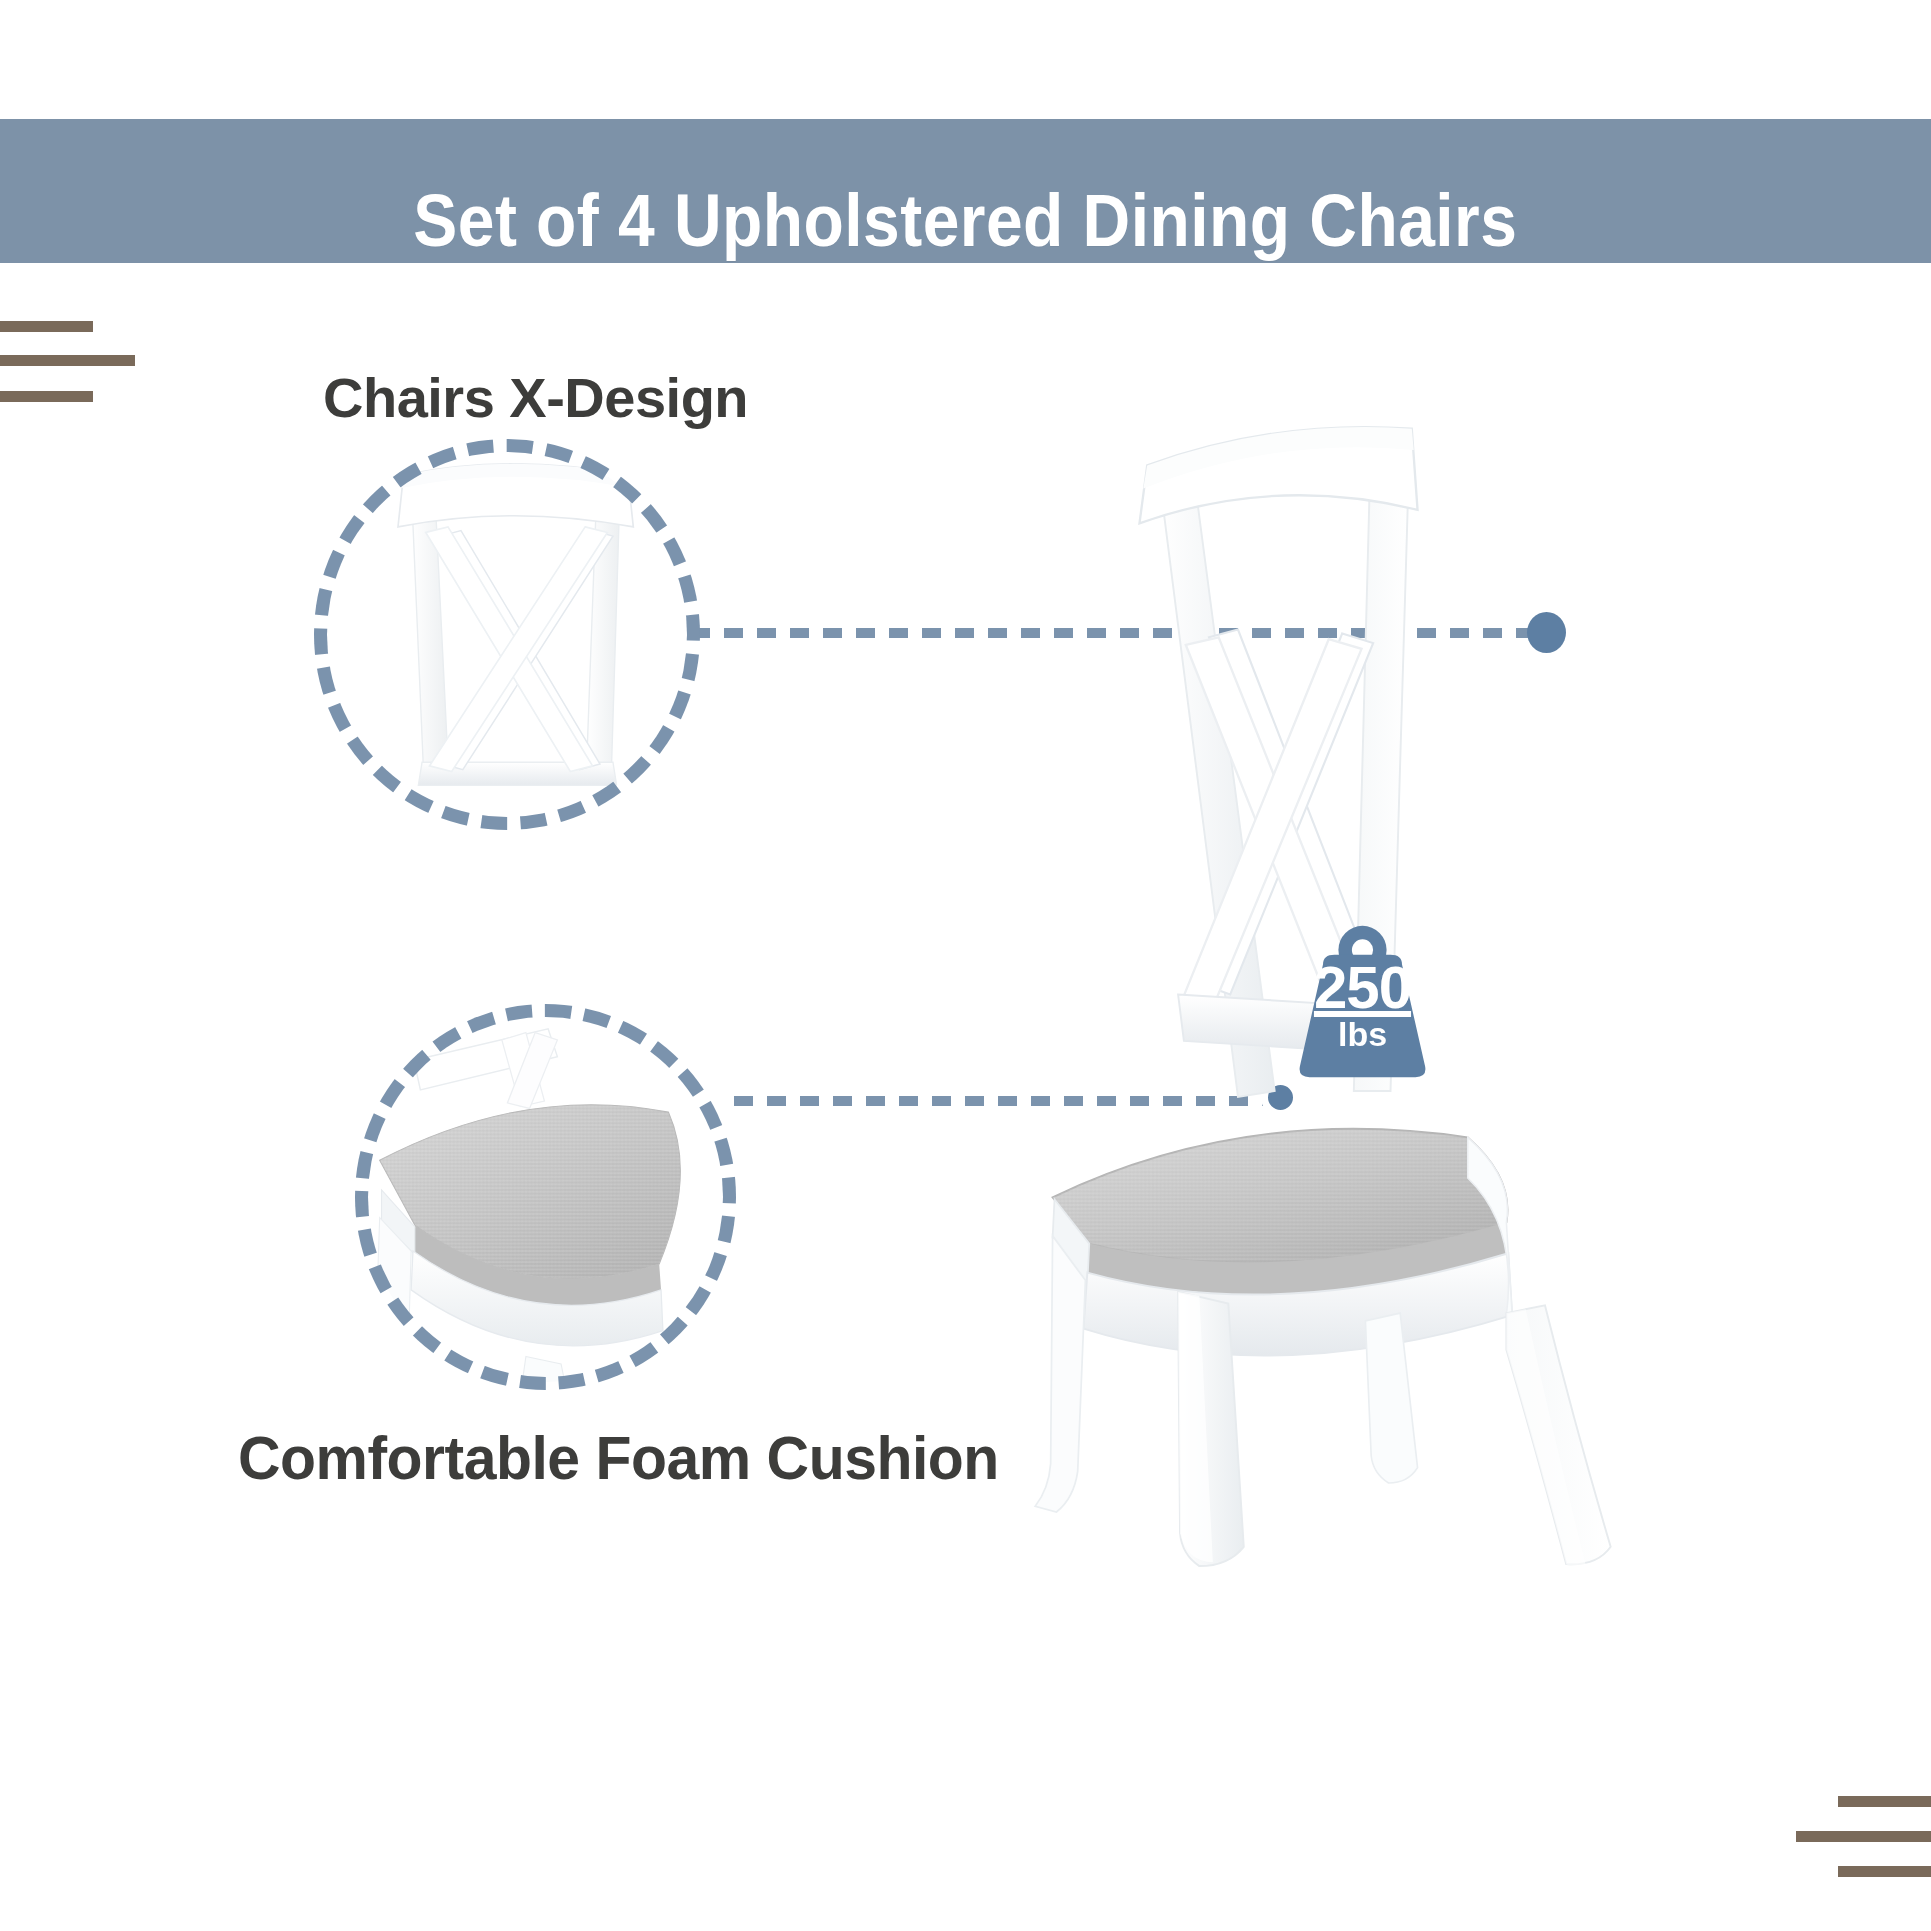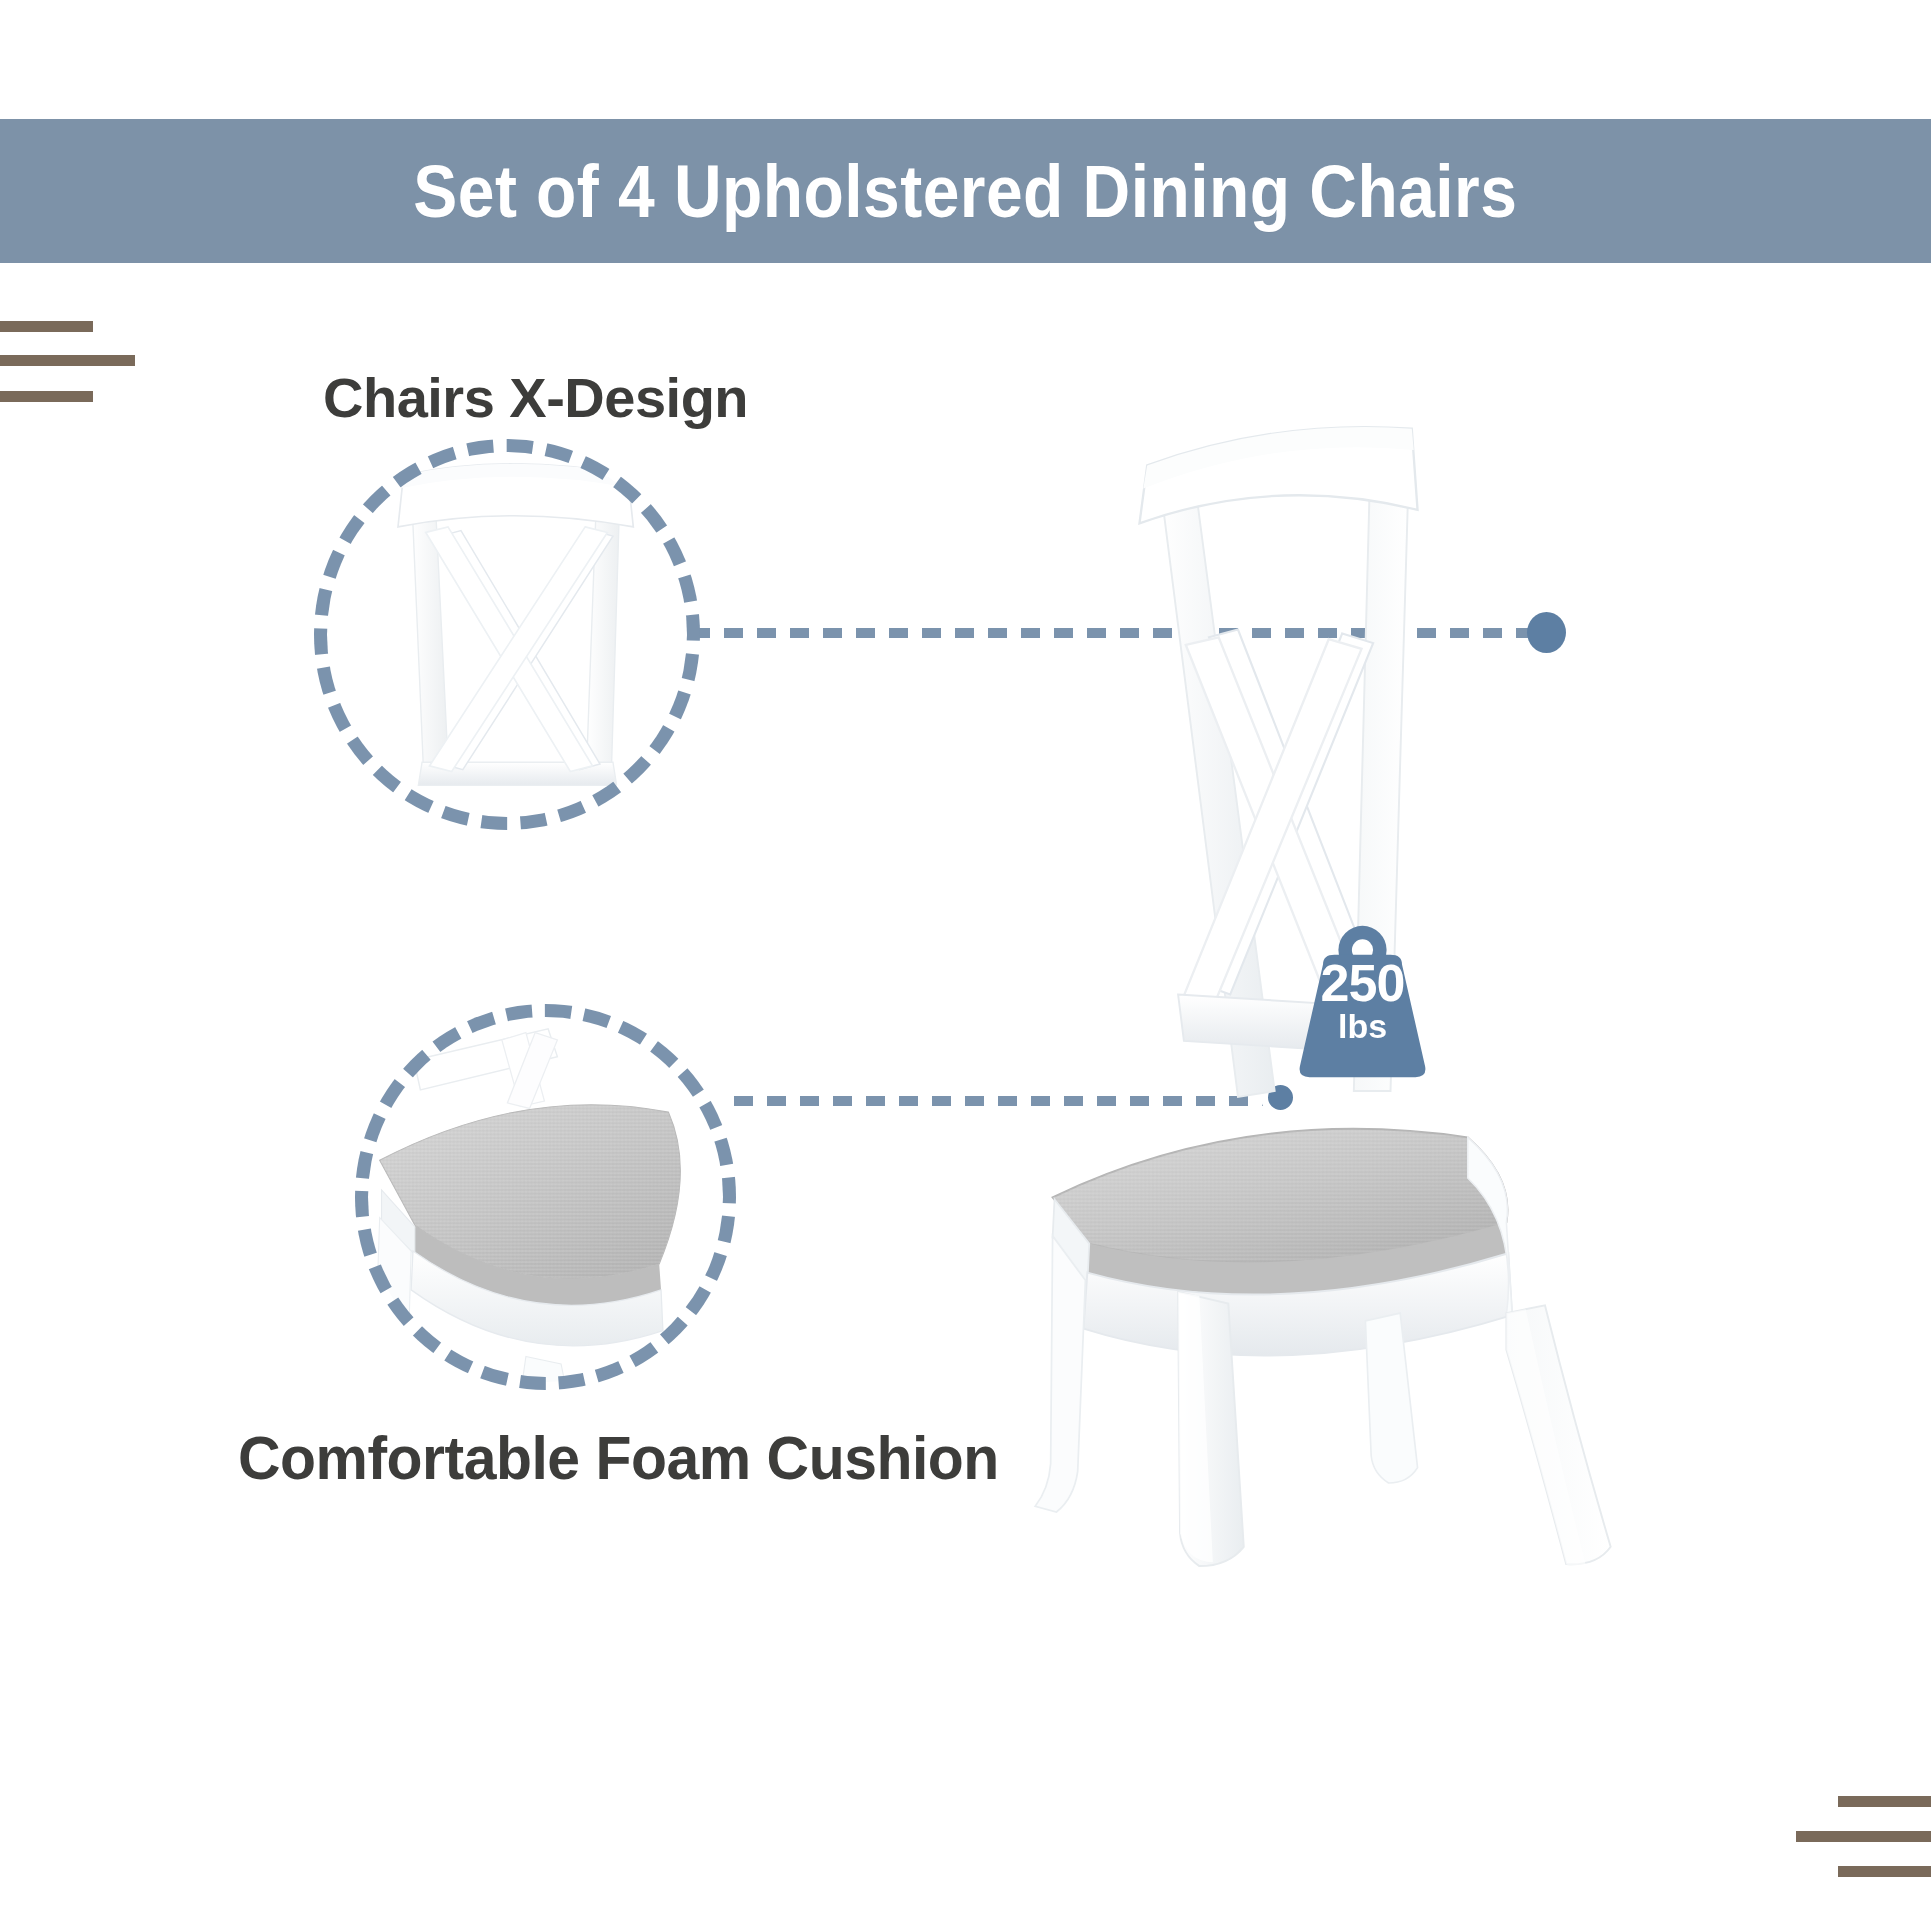--- a/index.html
+++ b/index.html
@@ -8,21 +8,21 @@
     font-family:"Liberation Sans", sans-serif;
     position:relative;
     overflow:hidden;
   }
   #stage { position:absolute; inset:0; width:1931px; height:1931px; background:#fff; }
 
   
   .banner {
     position:absolute; left:0; top:119px; width:1931px; height:144px;
     background:#7d92a8;
-    display:flex; align-items:center; justify-content:center;
+    display:flex; align-items:flex-end; justify-content:center;
   }
   .banner-title {
     color:#ffffff;
     font-family:"Liberation Sans Narrow","Liberation Sans", sans-serif;
     font-weight:bold;
     font-size:75px;
     letter-spacing:0.5px;
     transform:scaleX(0.88);
     white-space:nowrap;
     text-shadow:0 1px 0 rgba(0,0,0,.04);
@@ -96,21 +96,21 @@
     position:absolute; left:1290px; top:922px; width:145px; height:159px; z-index:8;
   }
   #weight-badge svg { display:block; width:145px; height:159px; }
   #weight-badge .wtext {
     position:absolute; left:0; top:37px; width:145px;
     text-align:center; color:#ffffff; font-weight:bold;
     font-family:"Liberation Sans Narrow","Liberation Sans", sans-serif;
     line-height:0.95;
     pointer-events:none;
   }
-  #weight-badge .wnum { font-size:52px; letter-spacing:-1px; display:block; }
+  #weight-badge .wnum { font-size:60px; letter-spacing:-1px; display:block;text-decoration:underline; }
   #weight-badge .wunit { font-size:34px; display:block; margin-top:1.9px; }
 
   
   #chair { position:absolute; left:985px; top:415px; width:840px; height:1159px; }
   #chair svg { display:block; width:840px; height:1159px; }
 
   
   .inset-svg { position:absolute; inset:0; width:100%; height:100%; display:block; }
 </style>
 </head>

